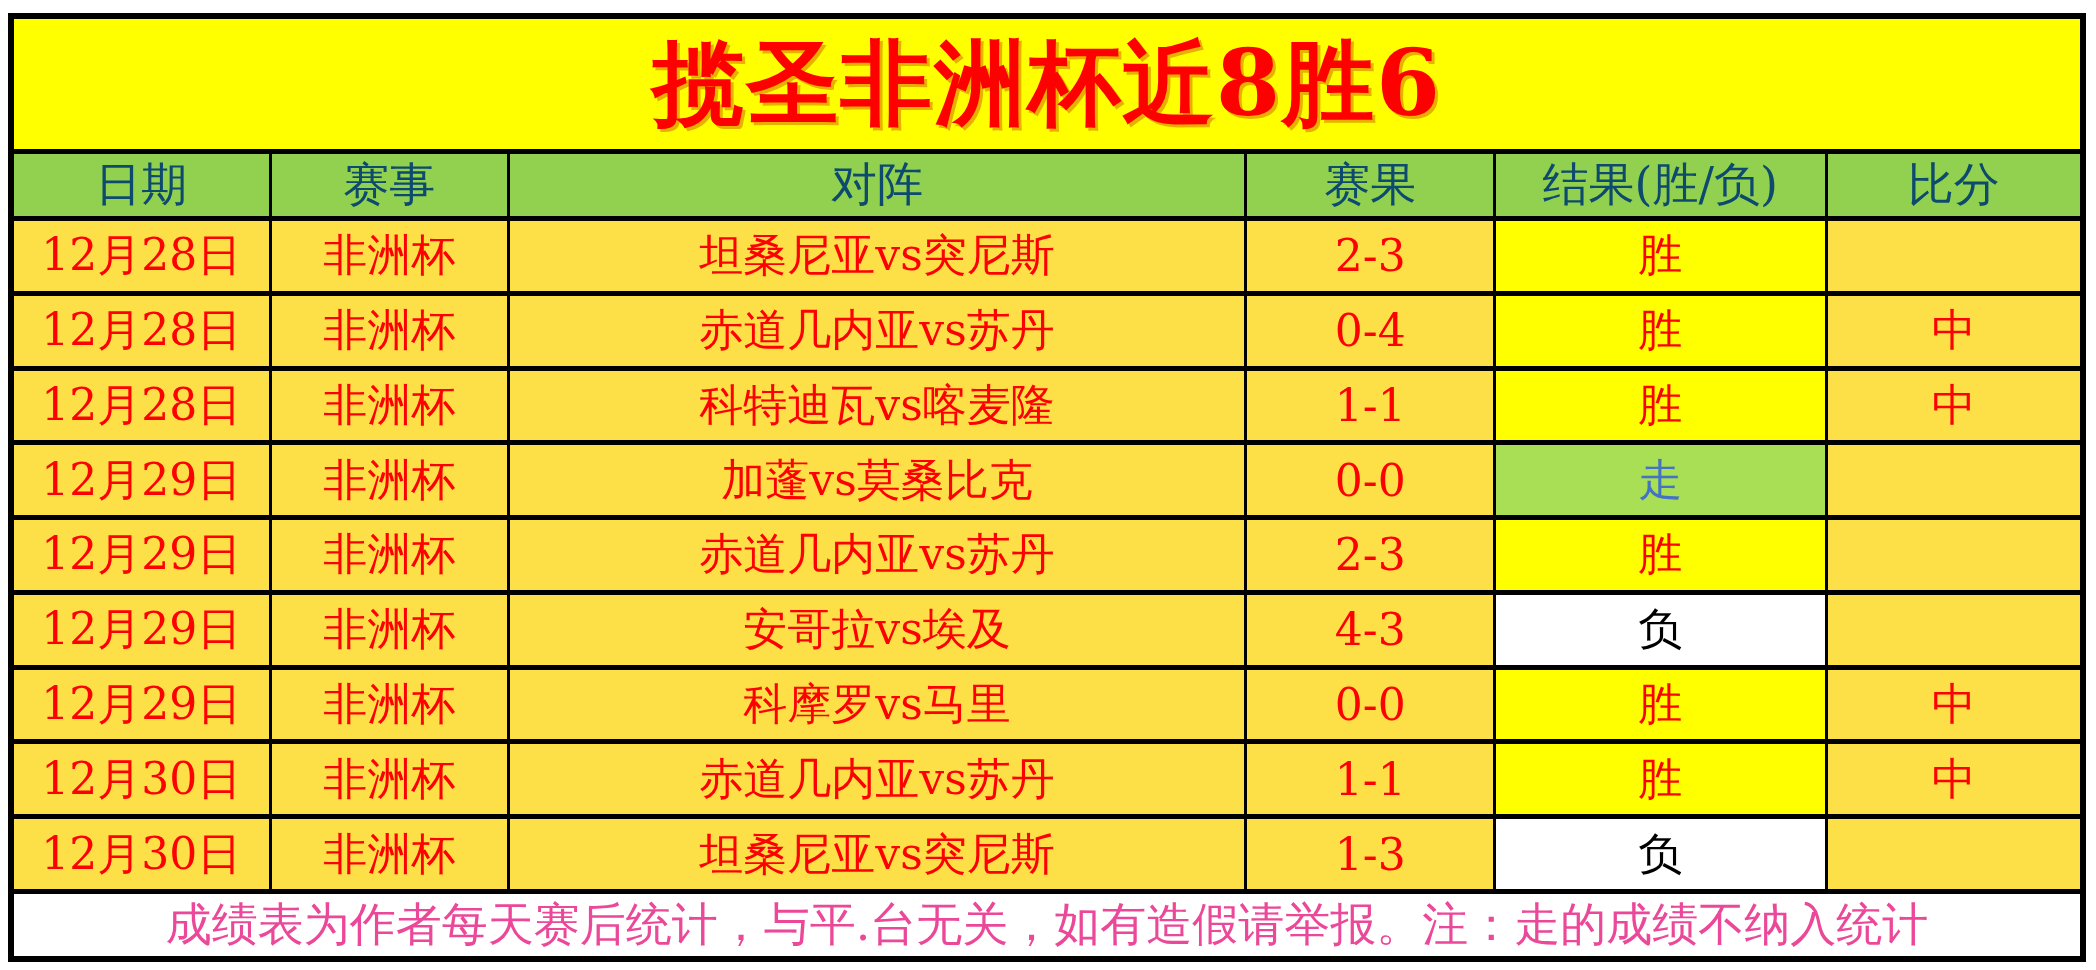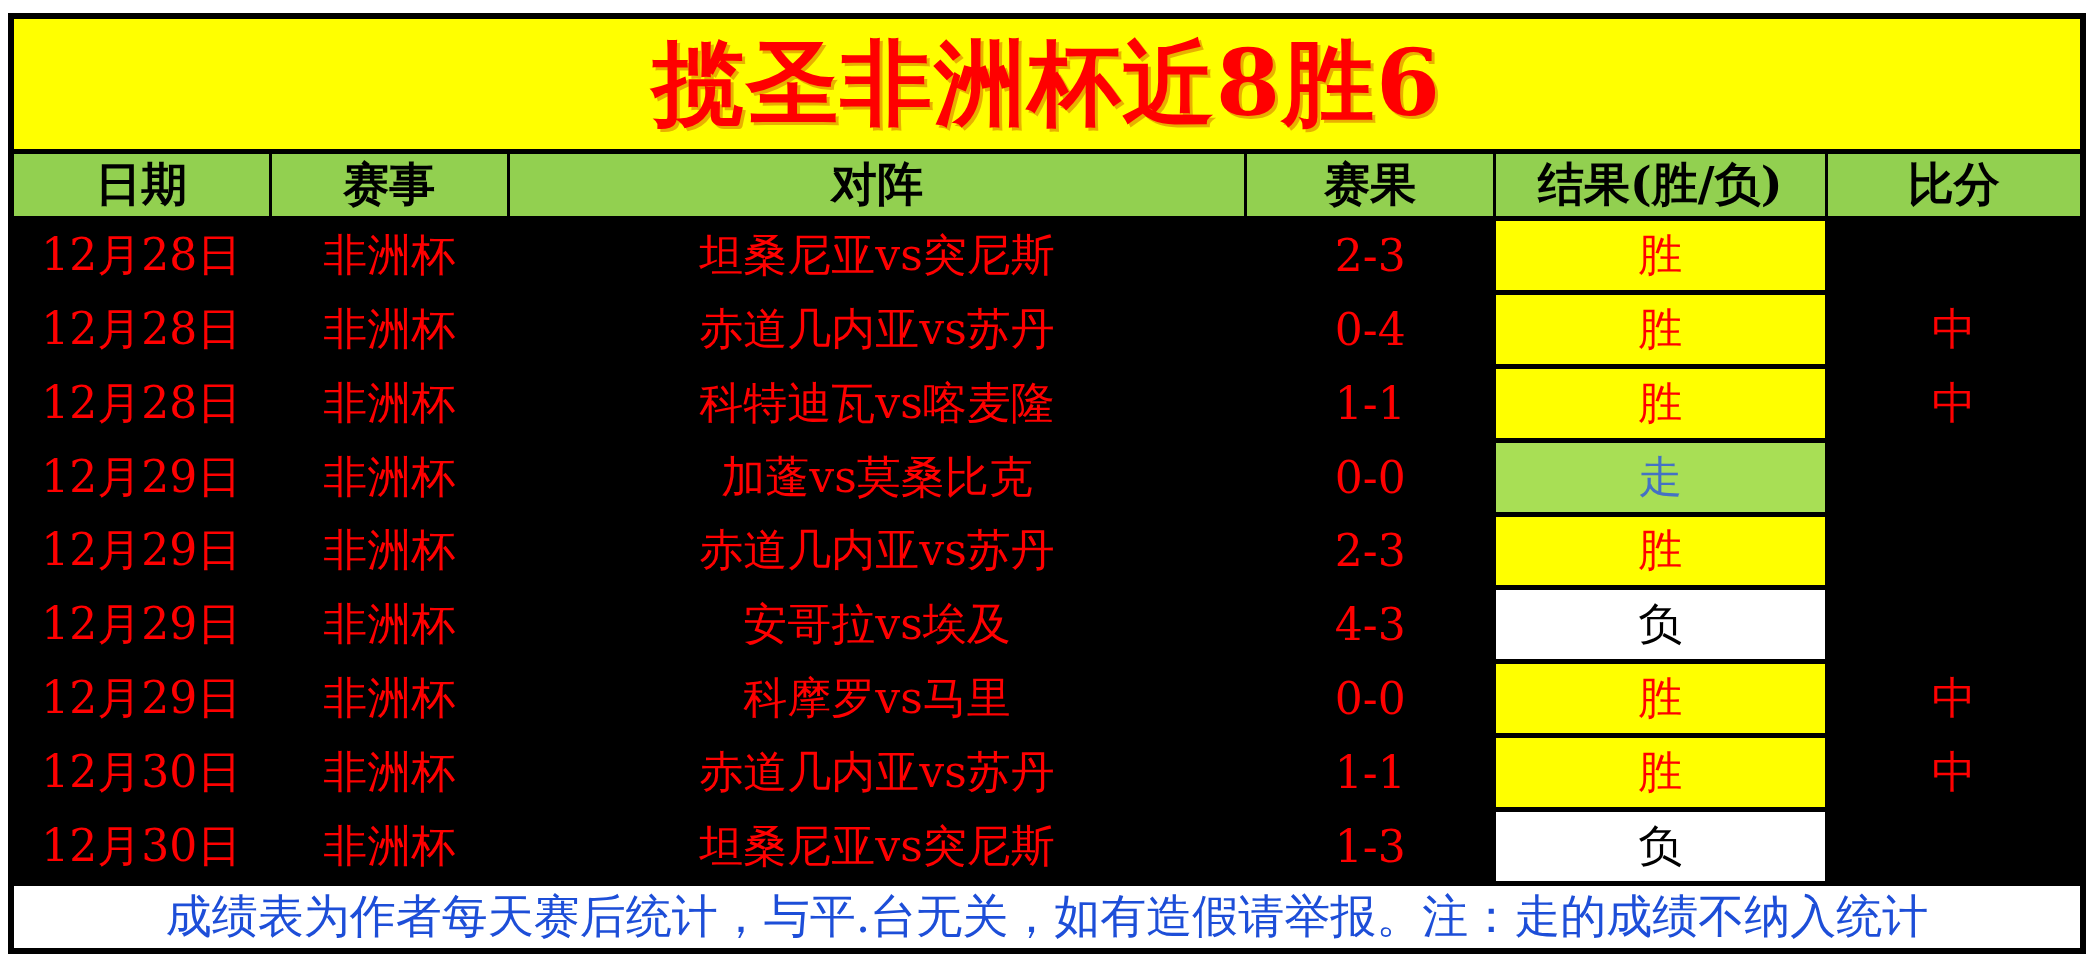--- a/index.html
+++ b/index.html
@@ -8,21 +8,21 @@
     background: #ffffff;
     width: 2096px;
     height: 970px;
     overflow: hidden;
     font-family: "DejaVu Serif", "Liberation Serif", serif;
   }
   .page {
     box-sizing: border-box;
     width: 2096px;
     height: 970px;
-    padding: 13px 10px 16px 8px;
+    padding: 13px 10px 8px 8px;
     background: #ffffff;
   }
   table.results {
     width: 100%;
     height: 100%;
     border-collapse: collapse;
     table-layout: fixed;
     background: #ffffff;
   }
   table.results th, table.results td {
@@ -42,37 +42,37 @@
     background: #FFFF00;
     color: #FF0000;
     font-size: 92px;
     font-weight: bold;
     height: 130px;
     letter-spacing: 2px;
     text-shadow: 3px 3px 0 rgba(190, 30, 0, 0.35);
   }
   .head-row th {
     background: #92D050;
-    color: #000000;
+    color: #0c4a6e;
     font-size: 46px;
-    font-weight: bold;
+    font-weight: normal;
     height: 62px;
   }
   tbody td {
     color: #FF0000;
     font-size: 44px;
     height: 67px;
-    background: #000000;
+    background: #fde047;
   }
   td.c-result.win  { background: #FFFF00; color: #FF0000; }
   td.c-result.loss { background: #FFFFFF; color: #000000; }
   td.c-result.push { background: #A8DF55; color: #4472C4; }
 
   .footer-cell {
-    color: #1d4ed8;
+    color: #ec4899;
     font-size: 46px;
     height: 48px;
     background: #ffffff;
   }
 </style>
 </head>
 <body>
 
 <div class="page">
   <table class="results">

